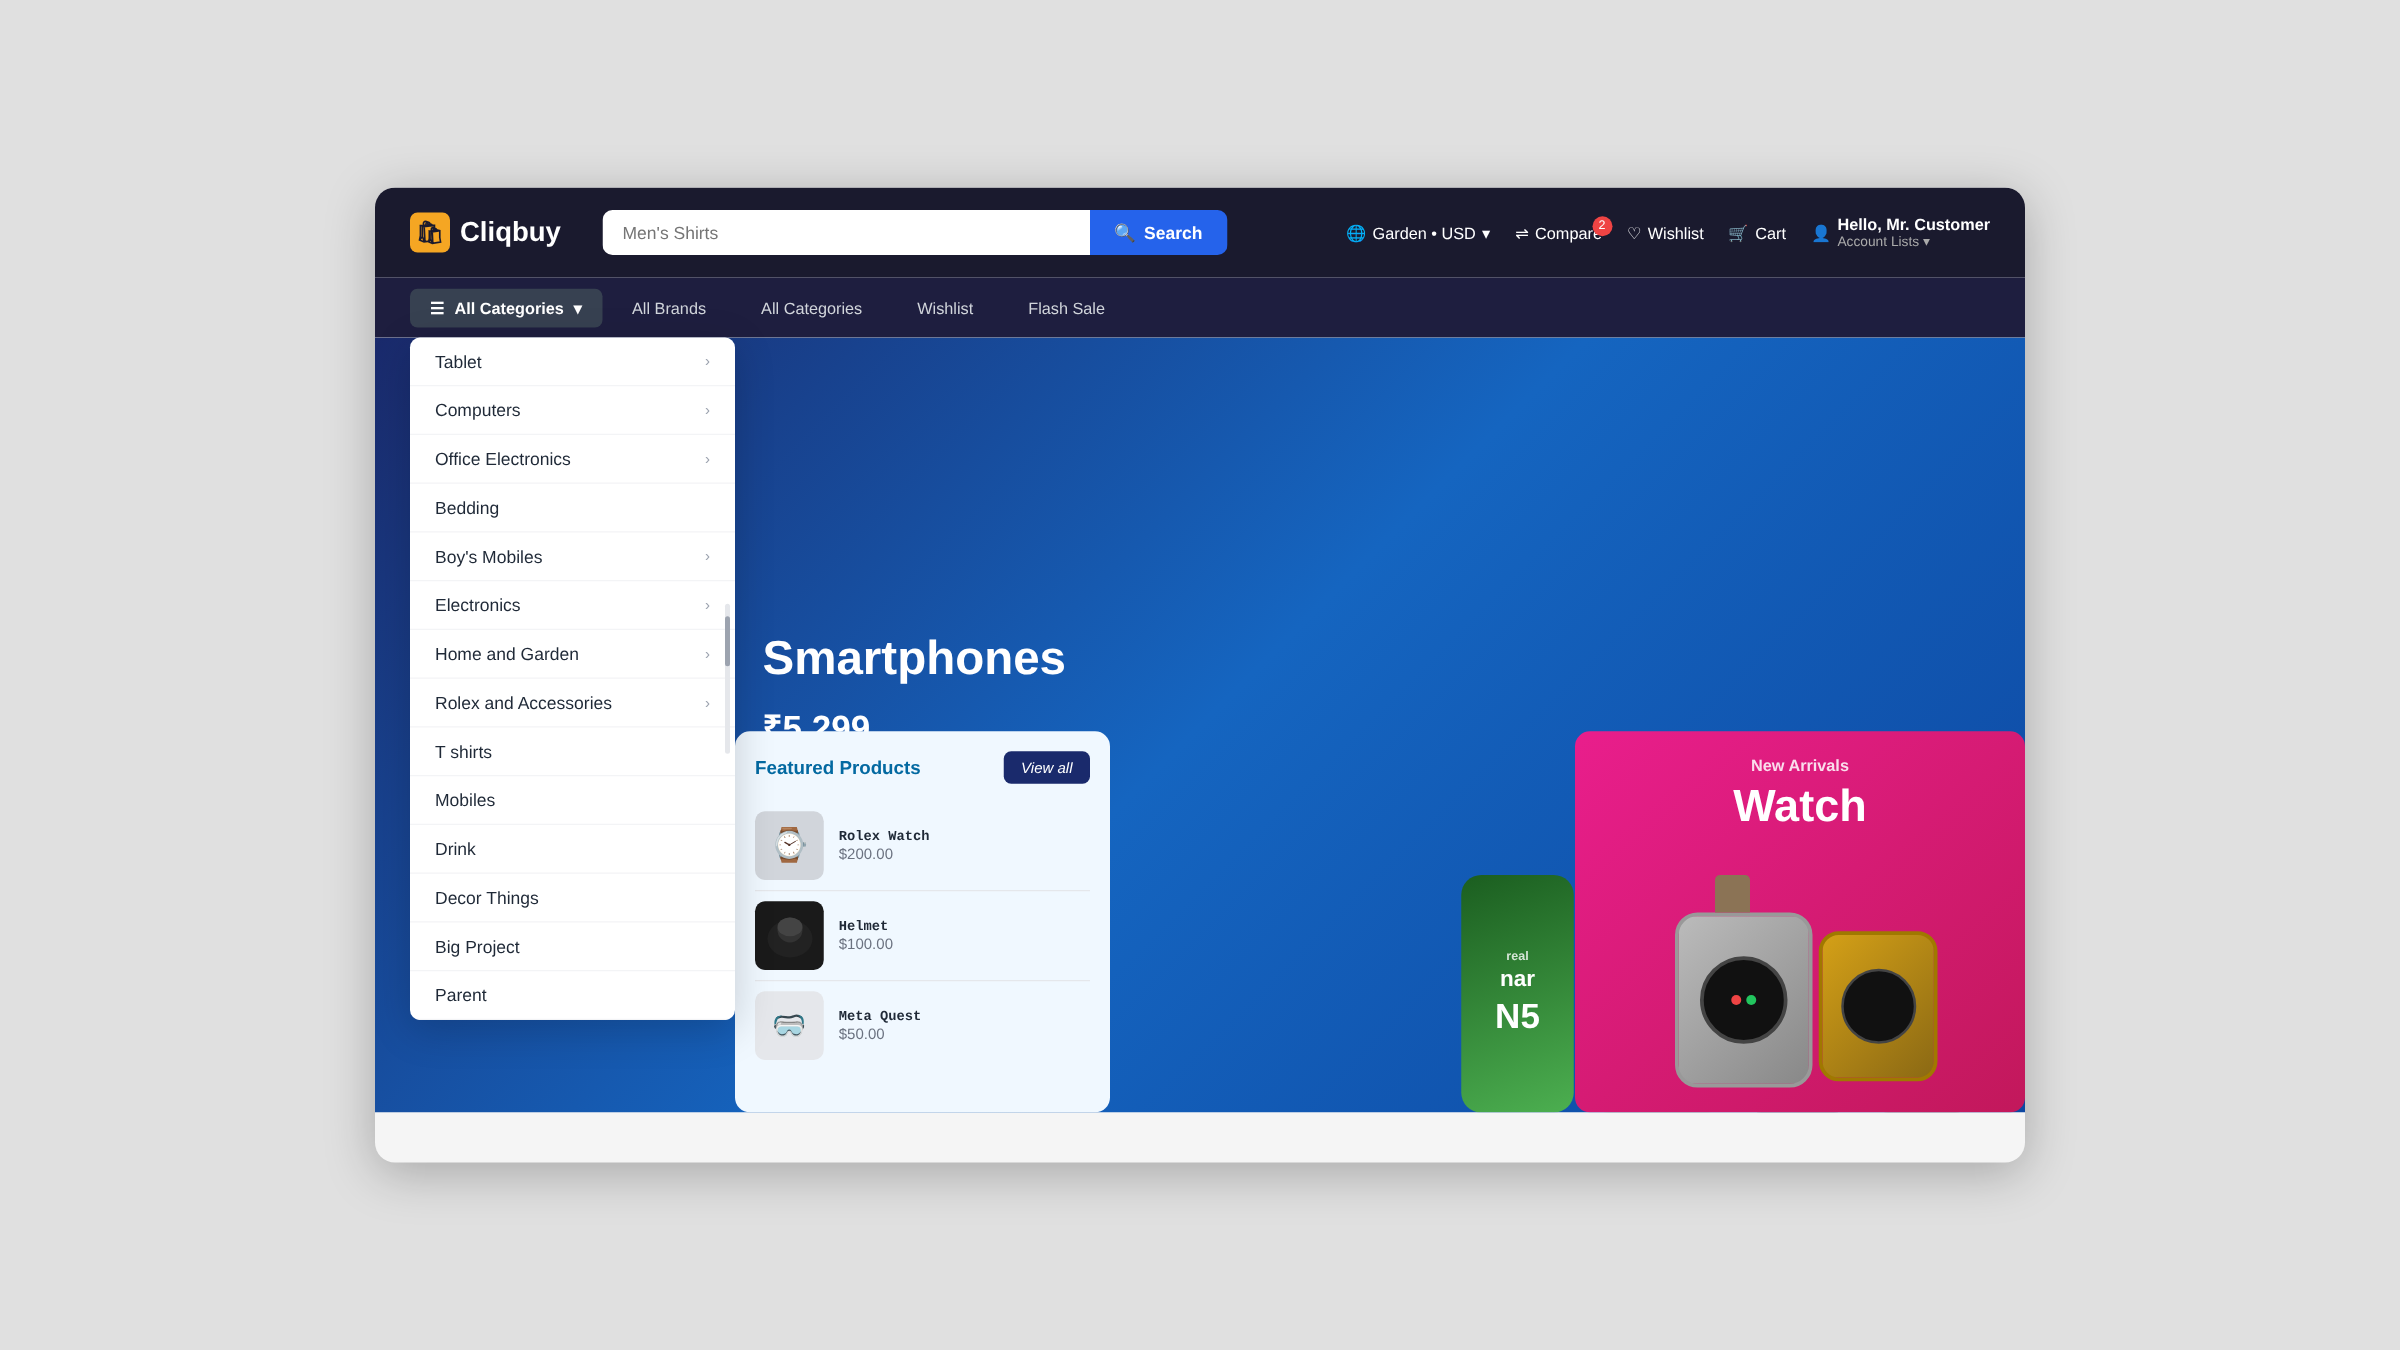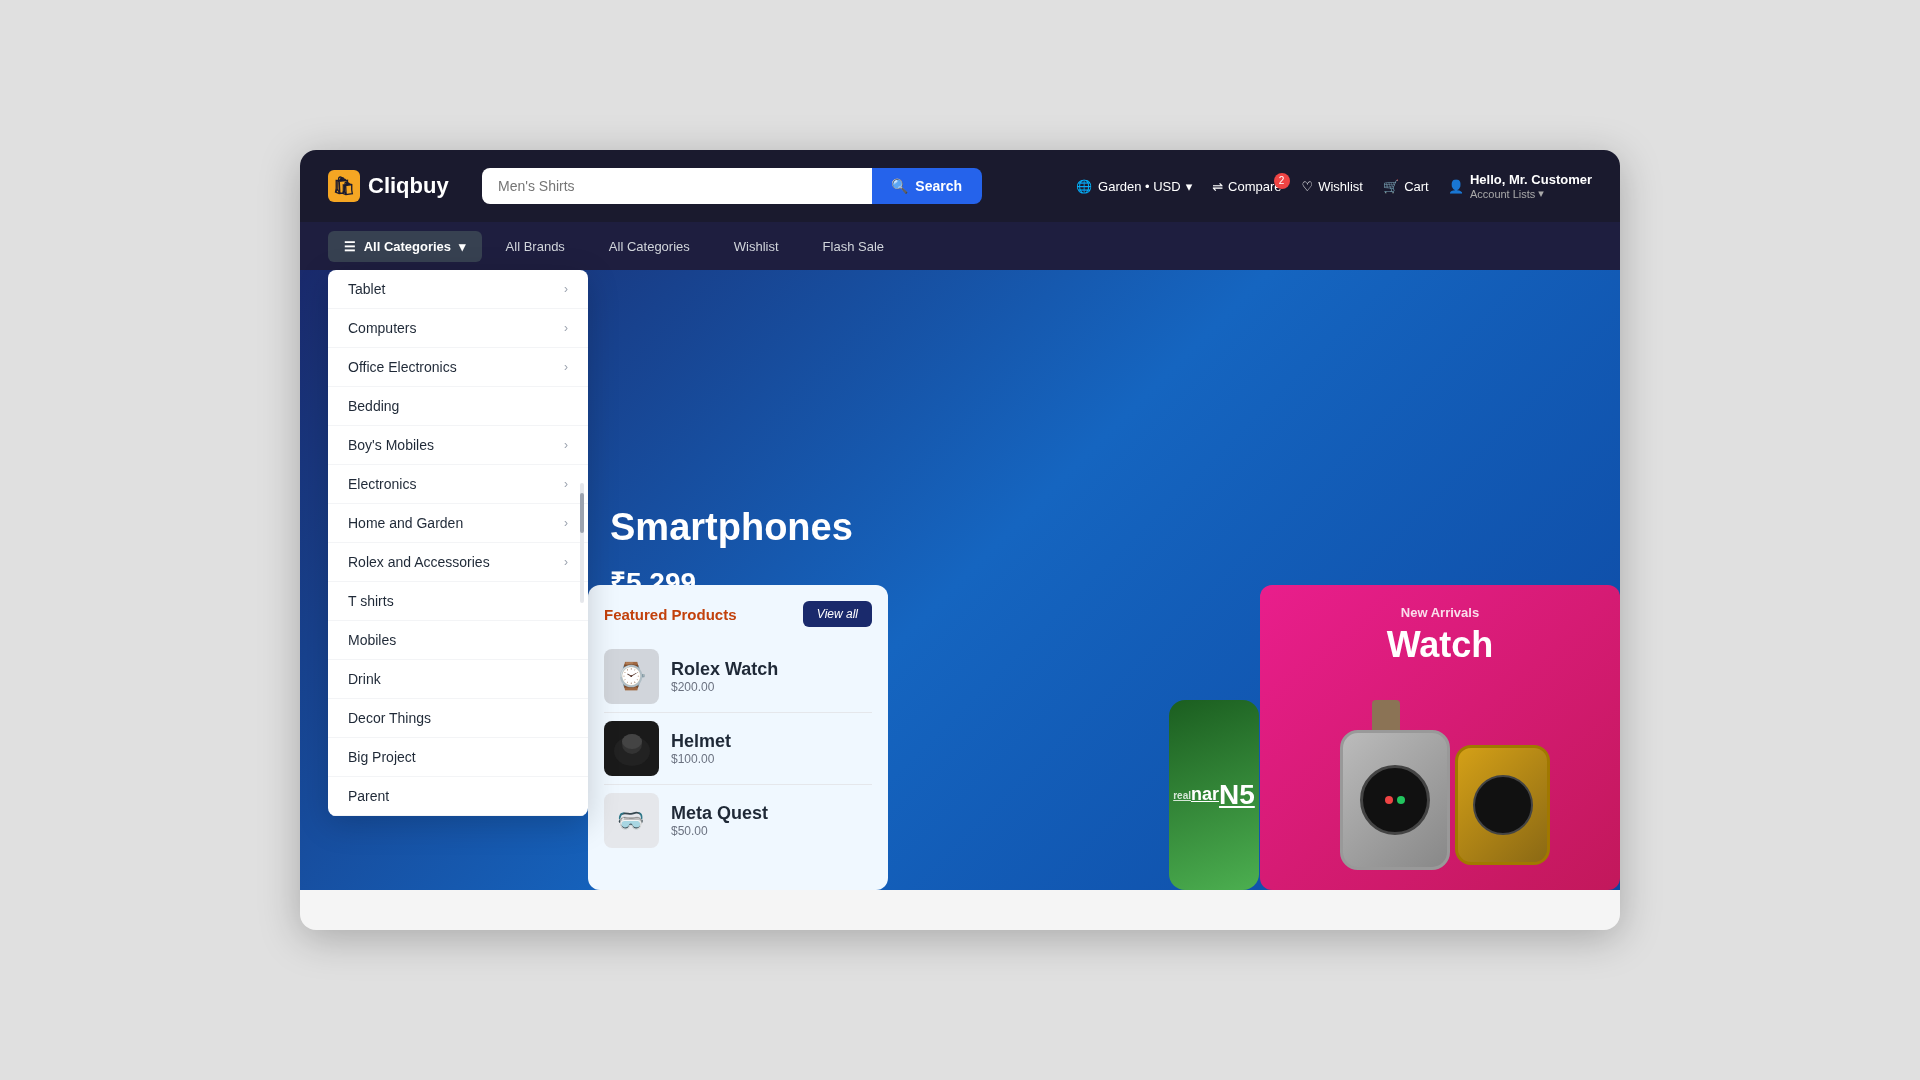--- a/index.html
+++ b/index.html
@@ -271,21 +271,21 @@
     }
     .panel-header {
       display: flex;
       align-items: center;
       justify-content: space-between;
       margin-bottom: 14px;
     }
     .panel-title {
       font-size: 15px;
       font-weight: 700;
-      color: #c2410c;
+      color: #0369a1;
     }
     .view-all-btn {
       background: #1a2a6c;
       color: #fff;
       border: none;
       border-radius: 6px;
       padding: 6px 14px;
       font-size: 12px;
       cursor: pointer;
       font-style: italic;
@@ -303,23 +303,24 @@
       height: 55px;
       background: #e5e7eb;
       border-radius: 8px;
       display: flex;
       align-items: center;
       justify-content: center;
       font-size: 28px;
       overflow: hidden;
     }
     .product-info .name {
-      font-size: 18px;
+      font-size: 11px;
       font-weight: 600;
       color: #1f2937;
+      font-family: Liberation Mono, monospace;
     }
     .product-info .price {
       font-size: 12px;
       color: #6b7280;
     }
     .new-arrivals-label {
       color: rgba(255,255,255,0.85);
       font-size: 13px;
       font-weight: 600;
       margin-bottom: 4px;
@@ -492,21 +493,21 @@
       <div class="hero-left">
         <div class="hero-title">Smartphones</div>
         <div class="hero-price">₹5,299</div>
         <div class="hero-pay">
           <div class="pay-icon">🛵</div>
           <span>PAY ON DELIVERY</span>
         </div>
       </div>
 
       <div class="hero-phones">
-        <div style="background: linear-gradient(160deg,#1b5e20,#4caf50); border-radius: 16px; width: 90px; height: 190px; display: flex; flex-direction: row; align-items: center; justify-content: center; color: #fff; font-size: 13px; font-weight: 700; text-align: center; line-height: 1.3; text-decoration: underline;">
+        <div style="background: linear-gradient(160deg,#1b5e20,#4caf50); border-radius: 16px; width: 90px; height: 190px; display: flex; flex-direction: column; align-items: center; justify-content: center; color: #fff; font-size: 13px; font-weight: 700; text-align: center; line-height: 1.3;">
           <span style="font-size: 10px; opacity: 0.8;">real</span>
           <span style="font-size: 18px;">nar</span>
           <span style="font-size: 28px; font-weight: 900;">N5</span>
         </div>
         <div style="background: linear-gradient(160deg,#2e7d32,#81c784); border-radius: 16px; width: 110px; height: 215px; display: flex; flex-direction: column; align-items: center; justify-content: center; color: #fff; font-weight: 700; text-align: center;">
           <span style="font-size: 13px; opacity: 0.9;">Never</span>
           <span style="font-size: 15px; font-weight: 900;">Settle</span>
         </div>
         <div style="background: linear-gradient(160deg,#212121,#424242); border-radius: 16px; width: 90px; height: 195px; display: flex; flex-direction: column; align-items: center; justify-content: center; color: #fff; font-weight: 900; font-size: 32px;">
           A2

